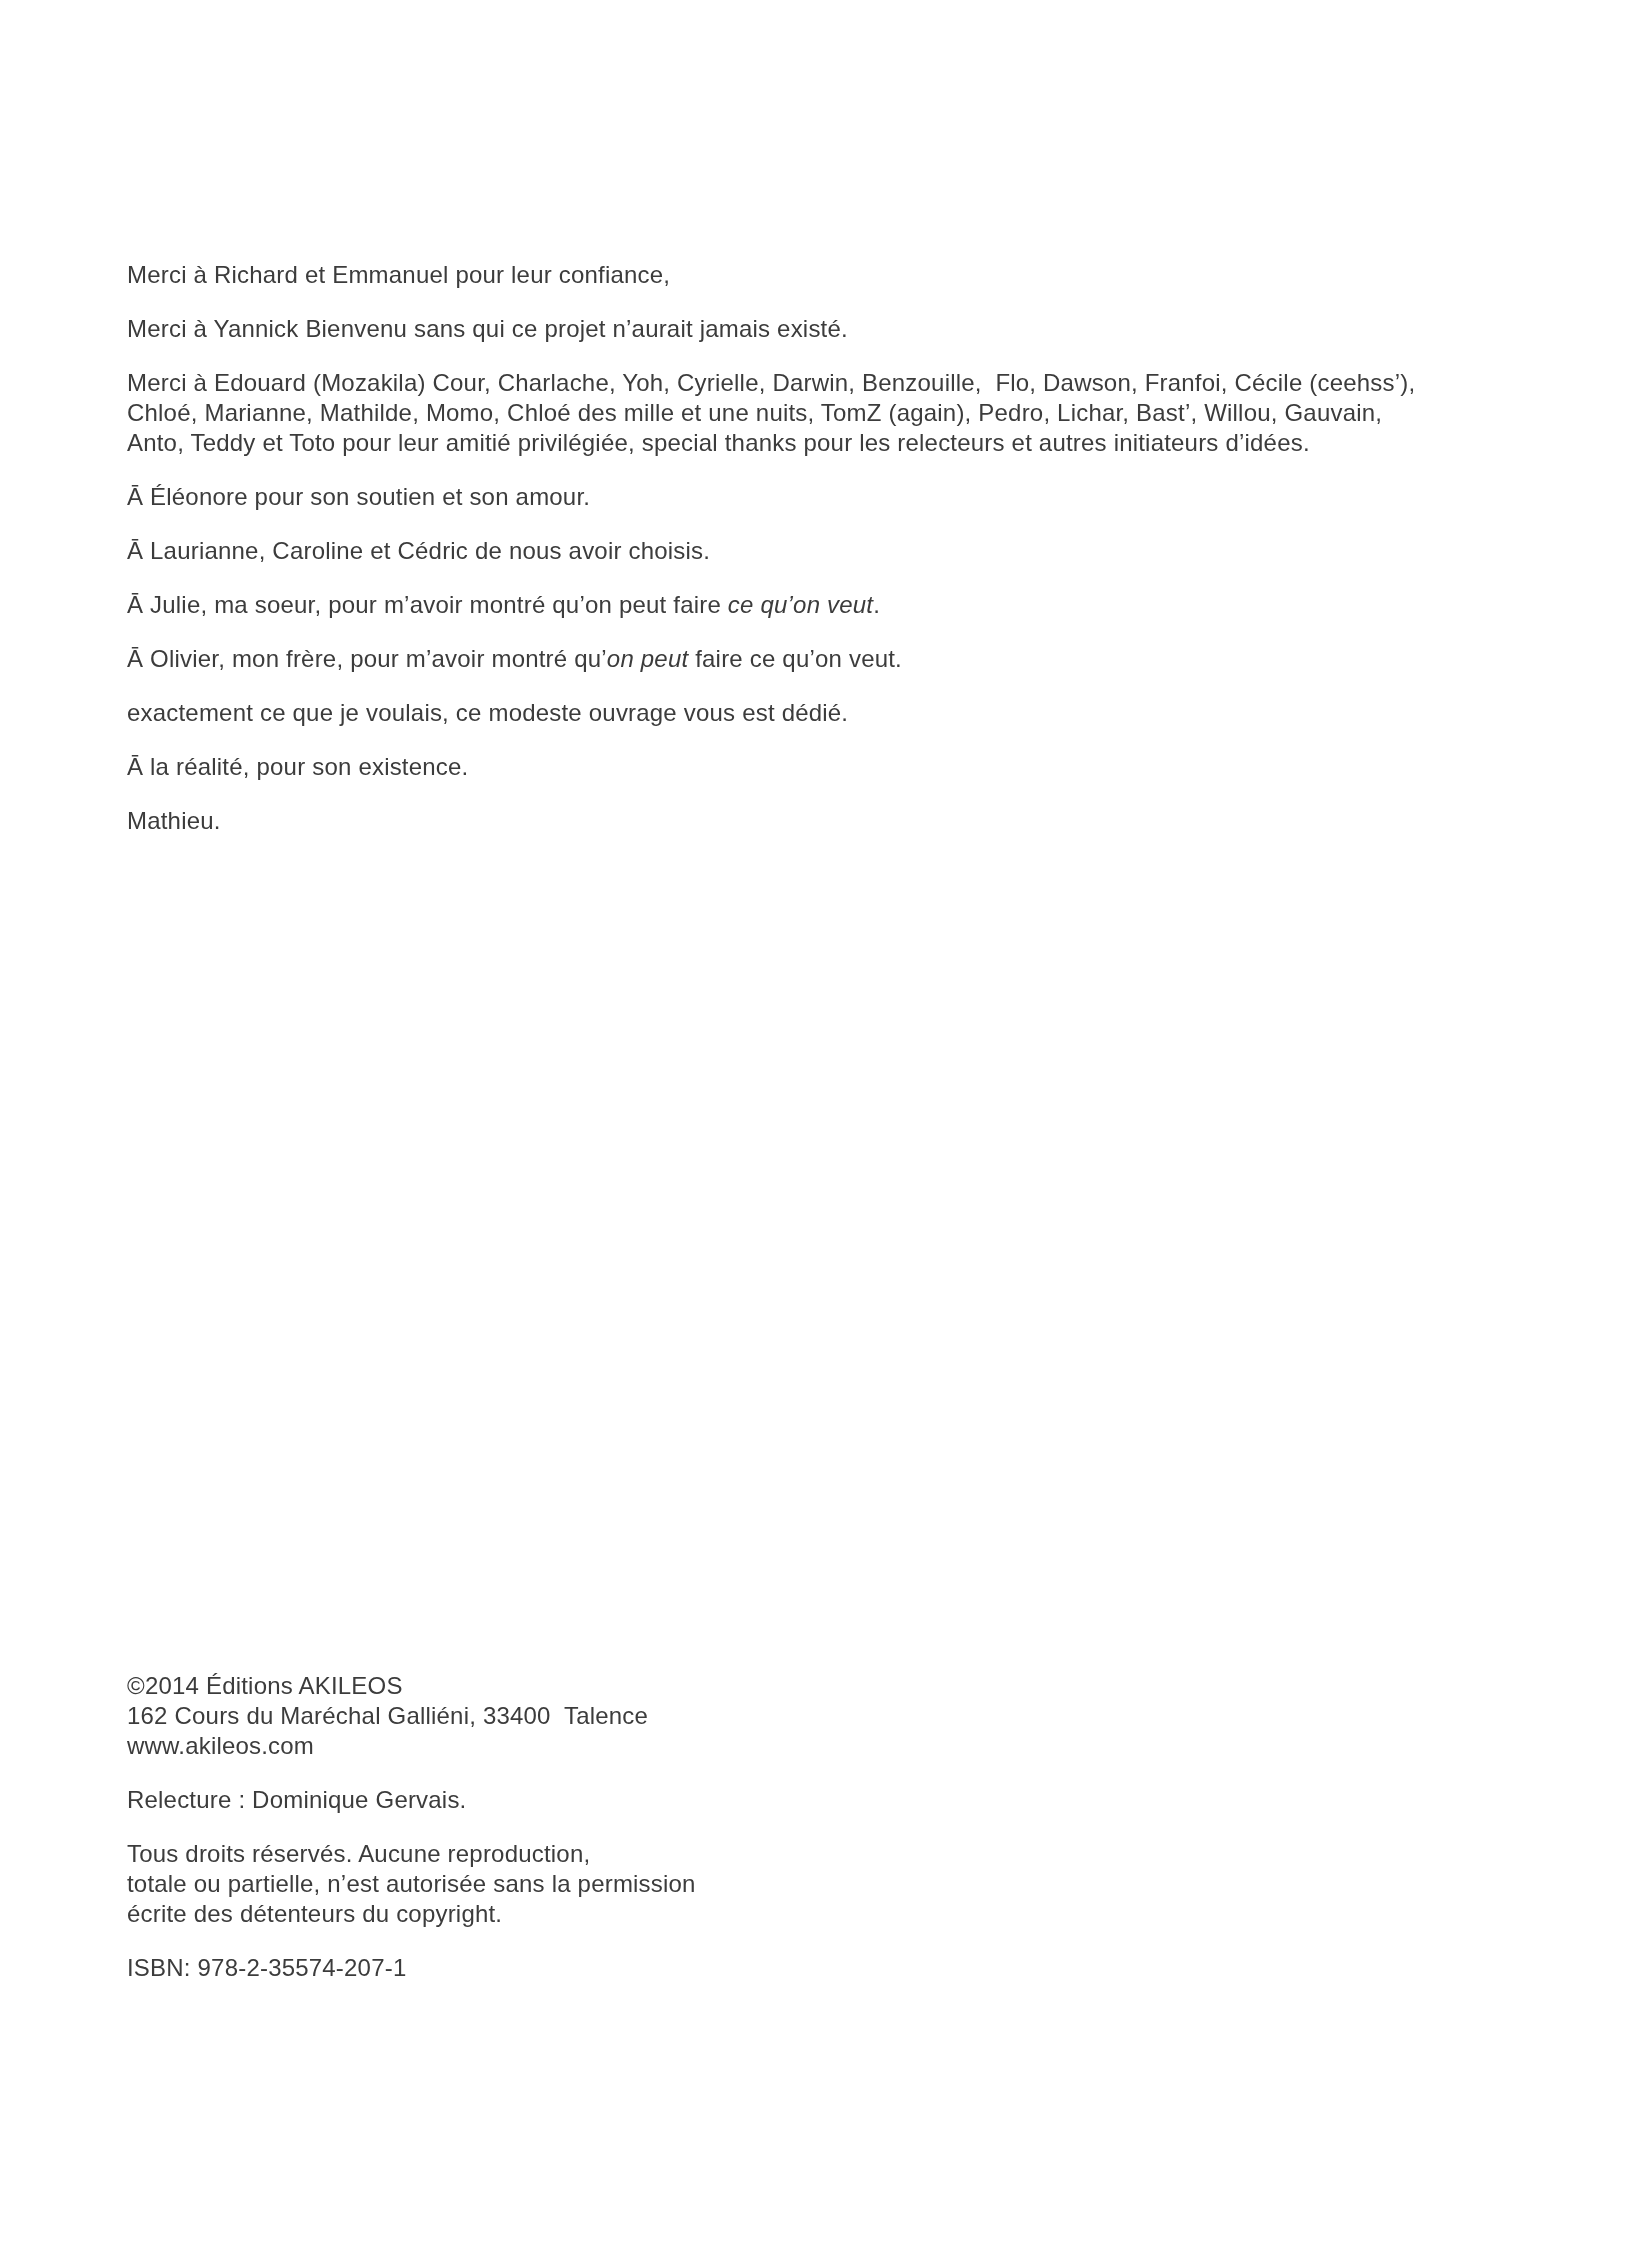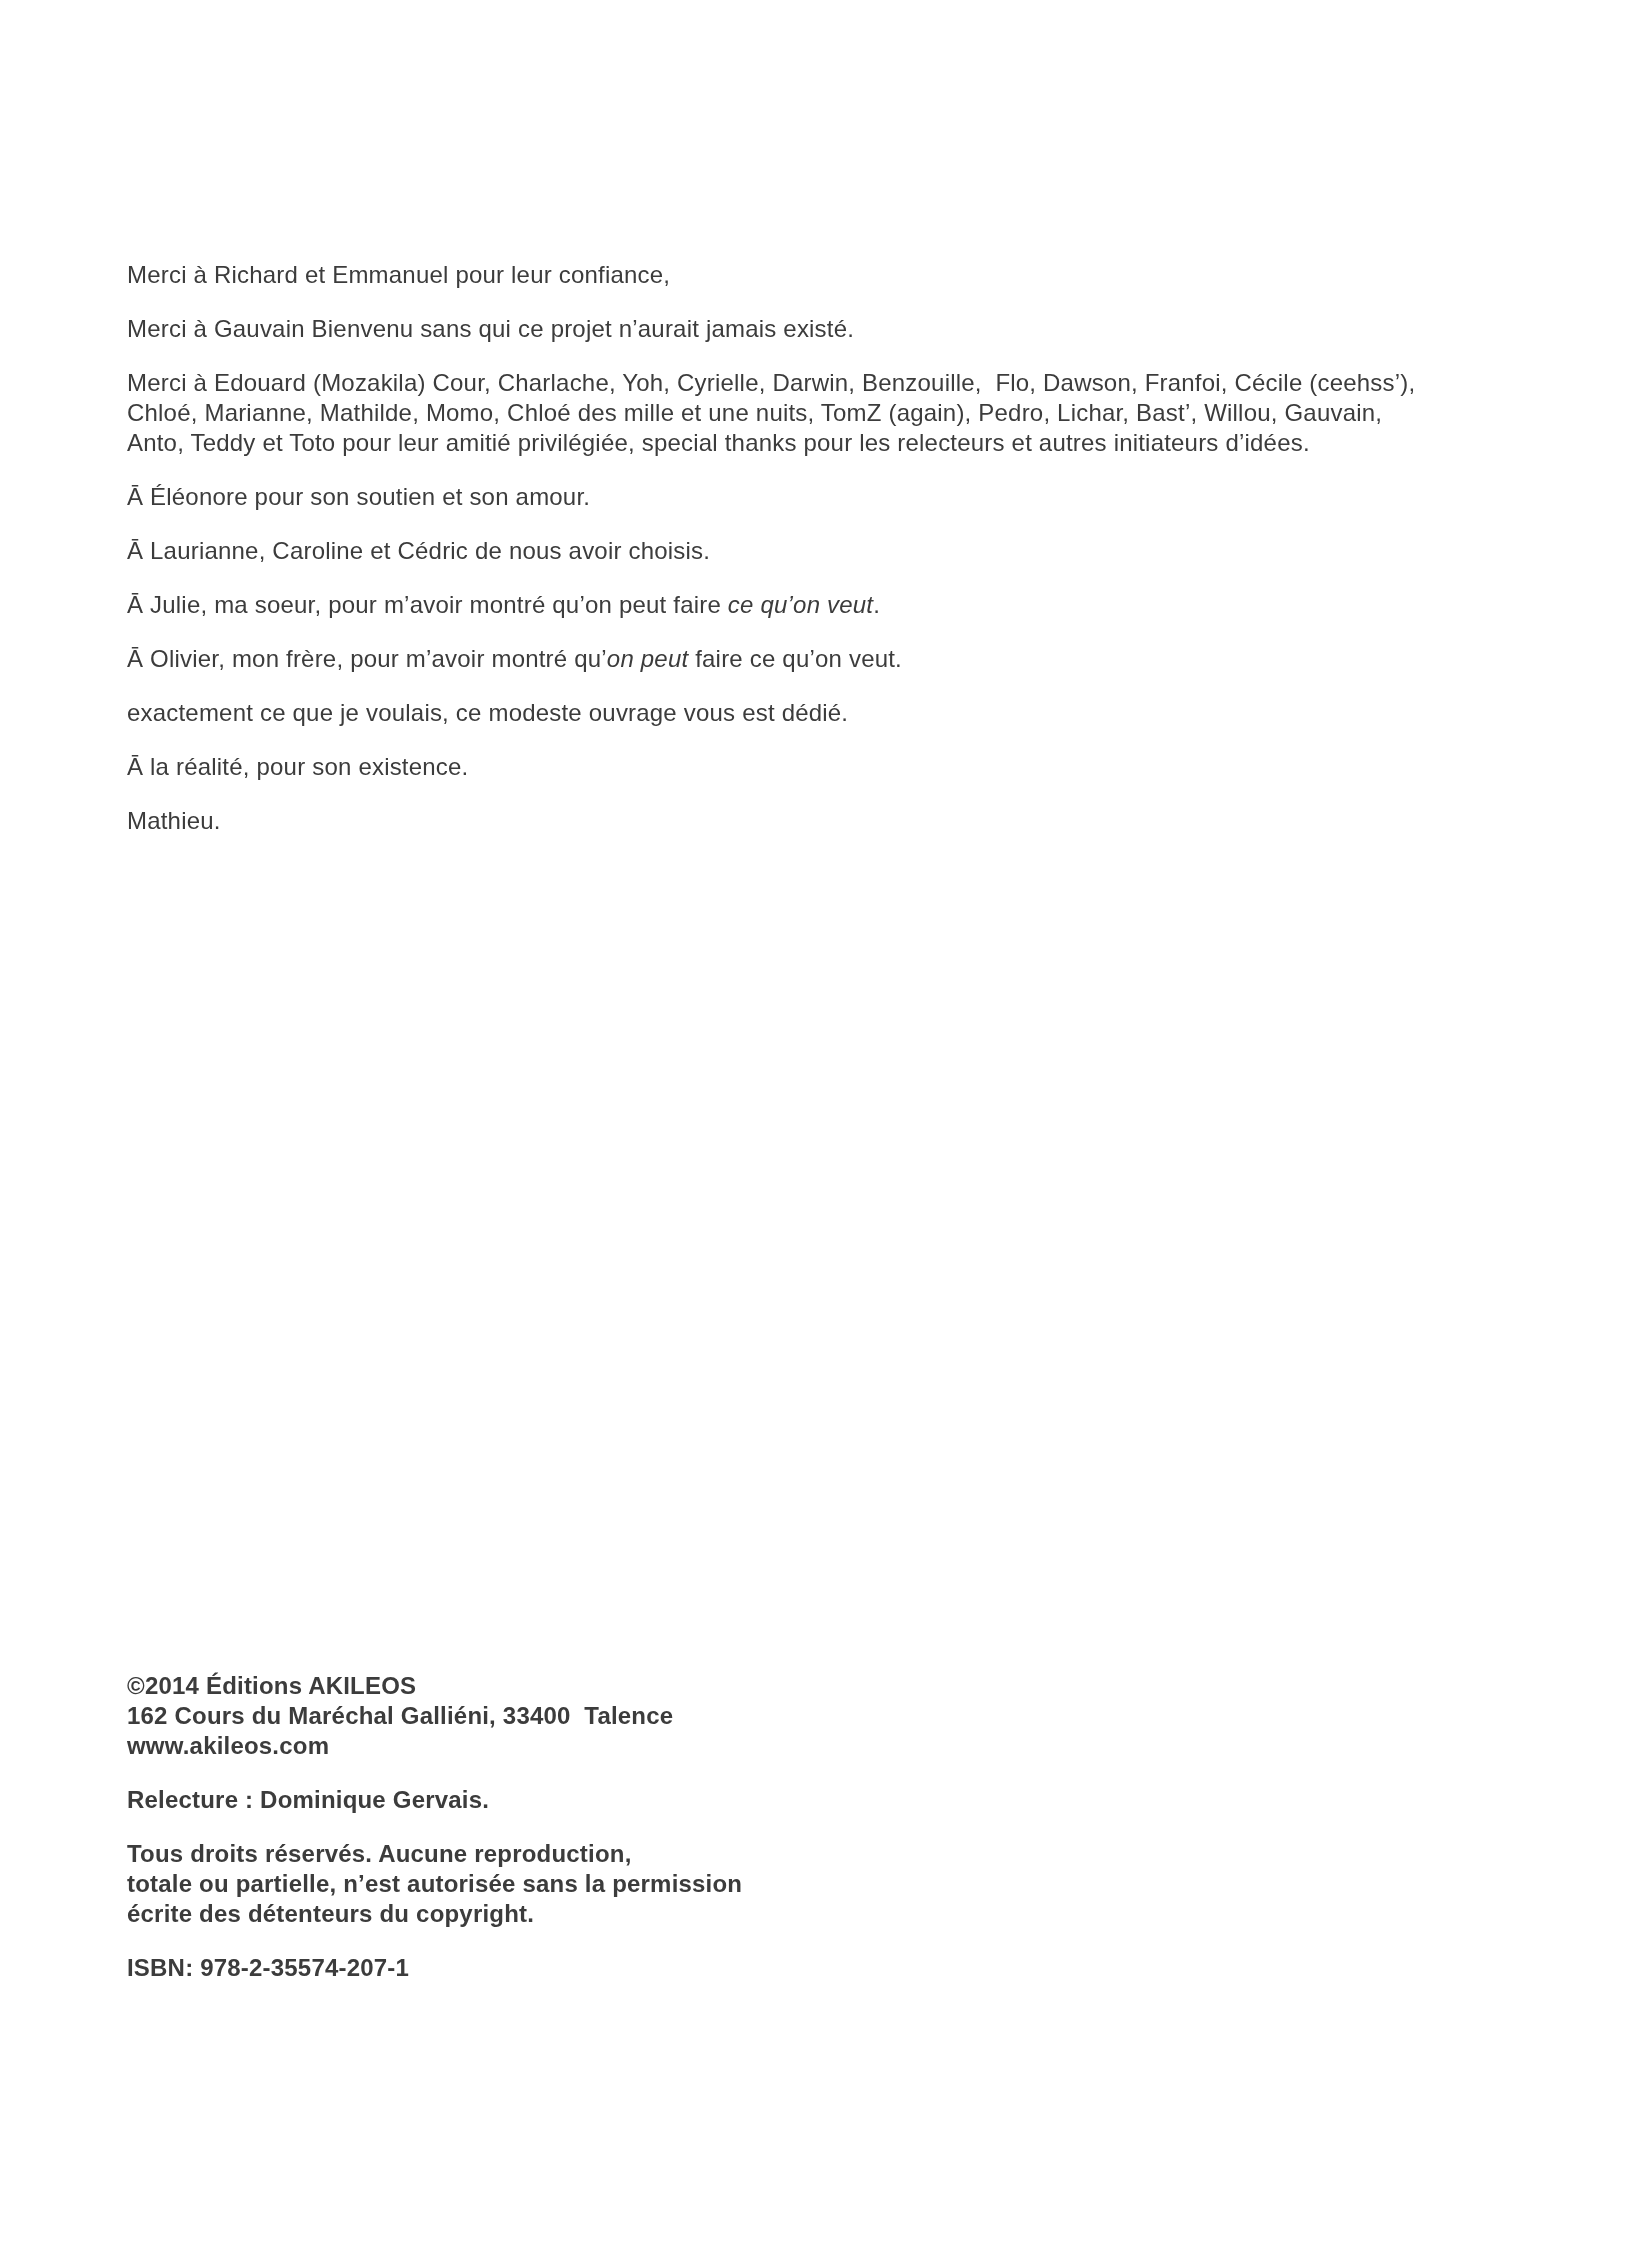--- a/index.html
+++ b/index.html
@@ -23,21 +23,20 @@
     position: absolute;
     left: 127px;
     top: 260px;
     right: 72px;
   }
   .colophon {
     position: absolute;
     left: 127px;
     top: 1671px;
     right: 95px;
-    font-weight: bold;
   }
   p {
     margin: 0 0 24px 0;
     font-size: 24px;
     line-height: 30px;
     letter-spacing: 0.2px;
     white-space: pre-wrap;
   }
   .line {
     display: block;
@@ -48,21 +47,21 @@
 </style>
 </head>
 <body>
 
 <div class="page">
 
   <section class="dedication">
 
     <p><span class="line">Merci à Richard et Emmanuel pour leur confiance,</span></p>
 
-    <p><span class="line">Merci à Gauvain Bienvenu sans qui ce projet n’aurait jamais existé.</span></p>
+    <p><span class="line">Merci à Yannick Bienvenu sans qui ce projet n’aurait jamais existé.</span></p>
 
     <p><span class="line">Merci à Edouard (Mozakila) Cour, Charlache, Yoh, Cyrielle, Darwin, Benzouille,  Flo, Dawson, Franfoi, Cécile (ceehss’),</span><span class="line">Chloé, Marianne, Mathilde, Momo, Chloé des mille et une nuits, TomZ (again), Pedro, Lichar, Bast’, Willou, Gauvain,</span><span class="line">Anto, Teddy et Toto pour leur amitié privilégiée, special thanks pour les relecteurs et autres initiateurs d’idées.</span></p>
 
     <p><span class="line">Ā Éléonore pour son soutien et son amour.</span></p>
 
     <p><span class="line">Ā Laurianne, Caroline et Cédric de nous avoir choisis.</span></p>
 
     <p><span>Ā Julie, ma soeur, pour m’avoir montré qu’on peut faire </span><em>ce qu’on veut</em><span>.</span></p>
 
     <p><span>Ā Olivier, mon frère, pour m’avoir montré qu’</span><em>on peut</em><span> faire ce qu’on veut.</span></p>

